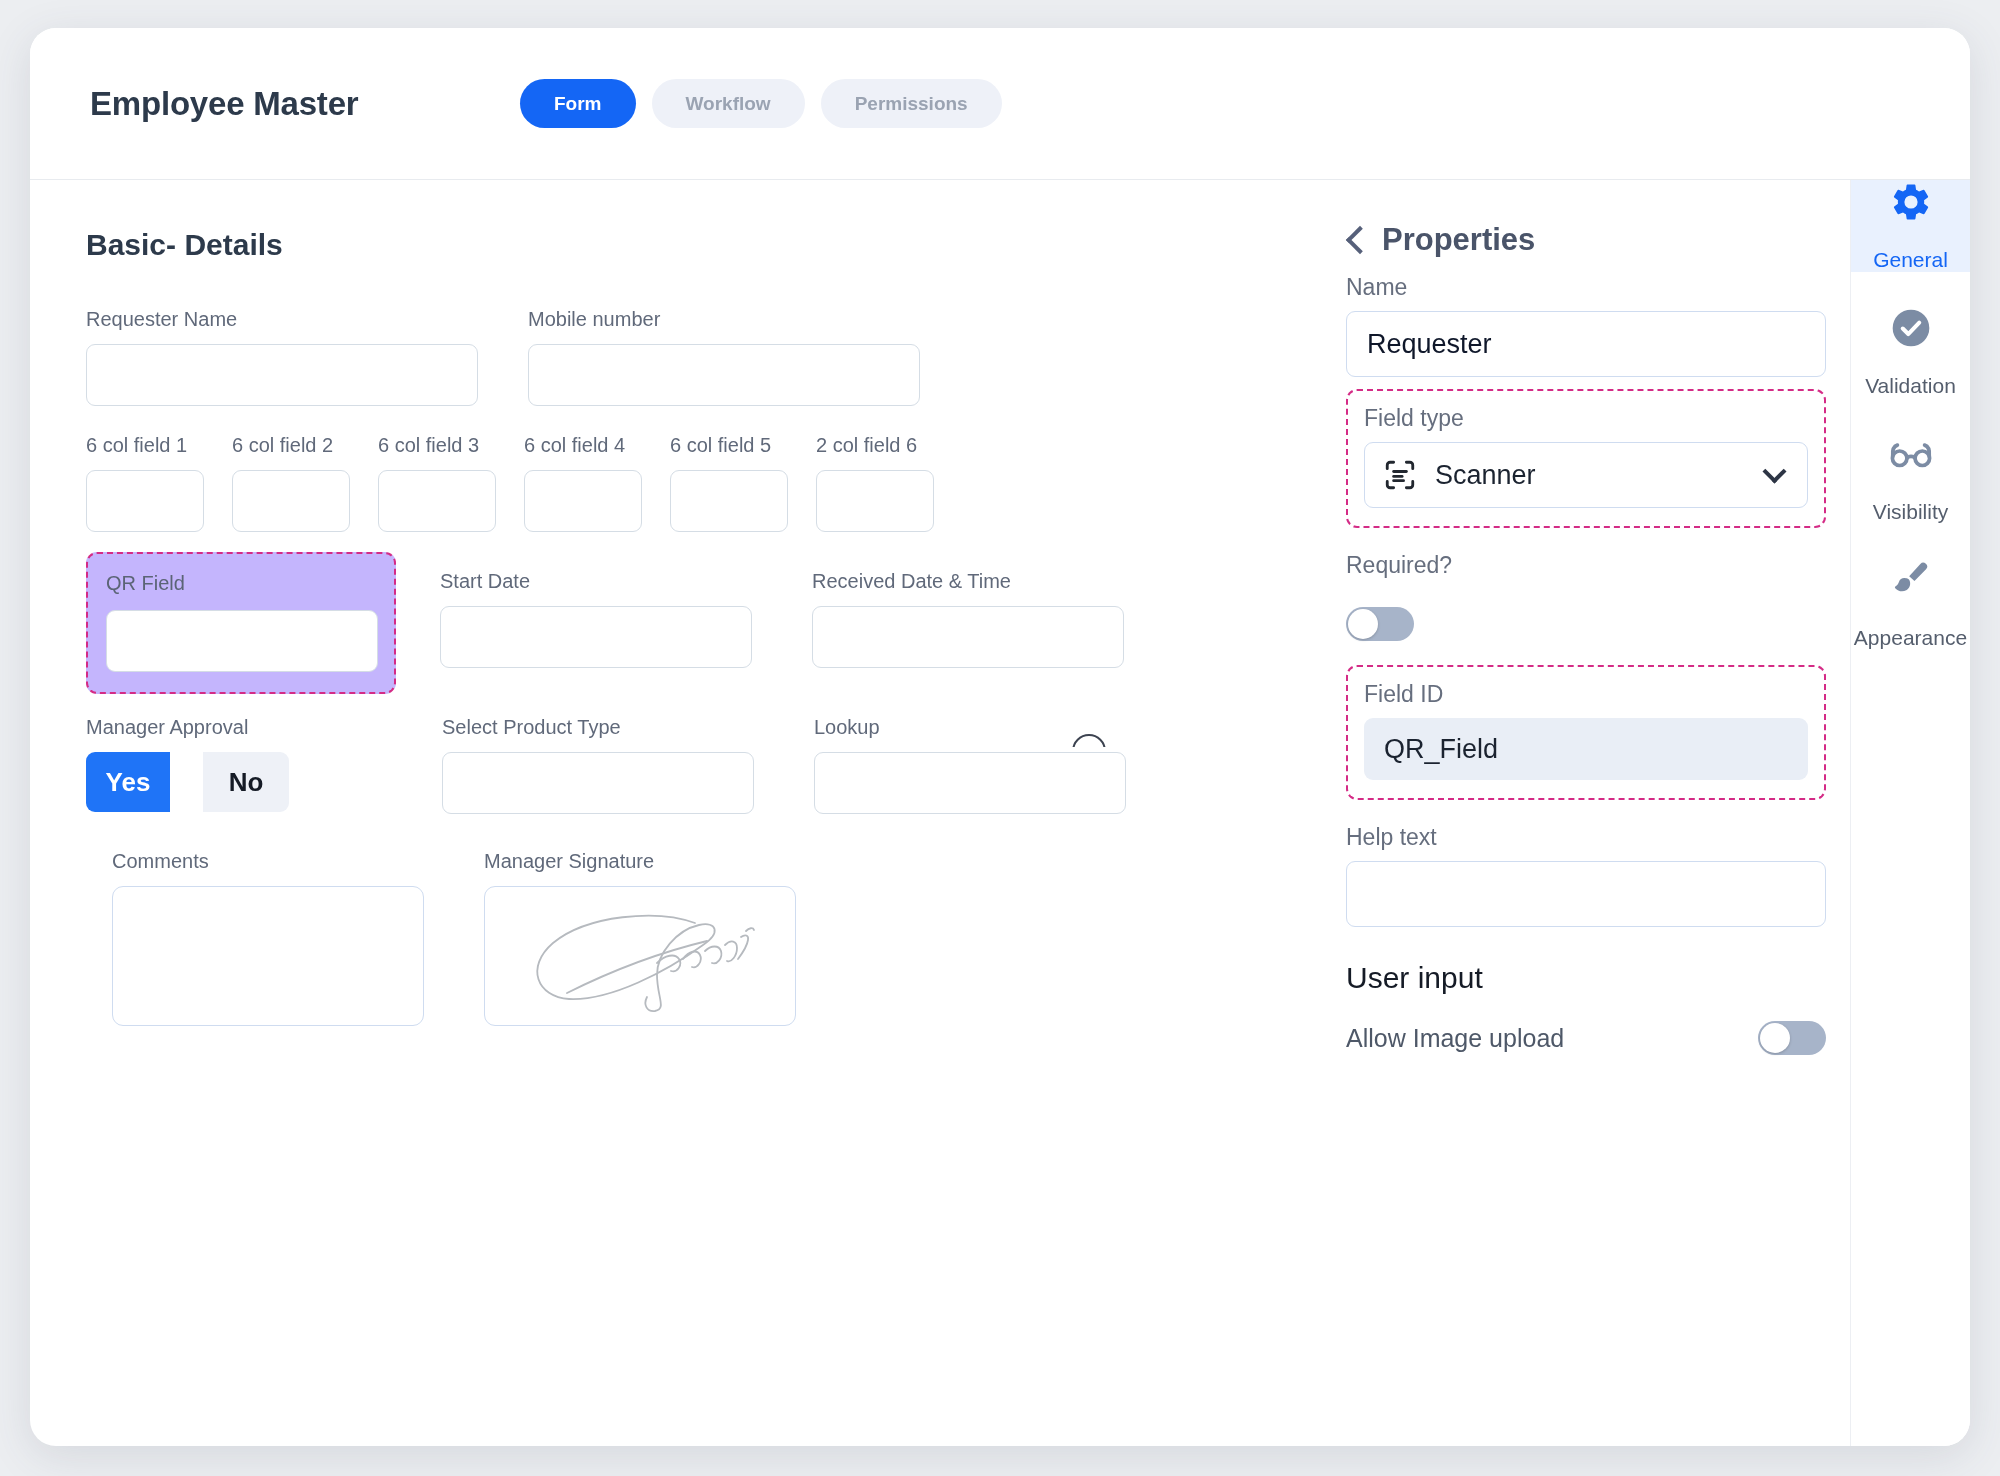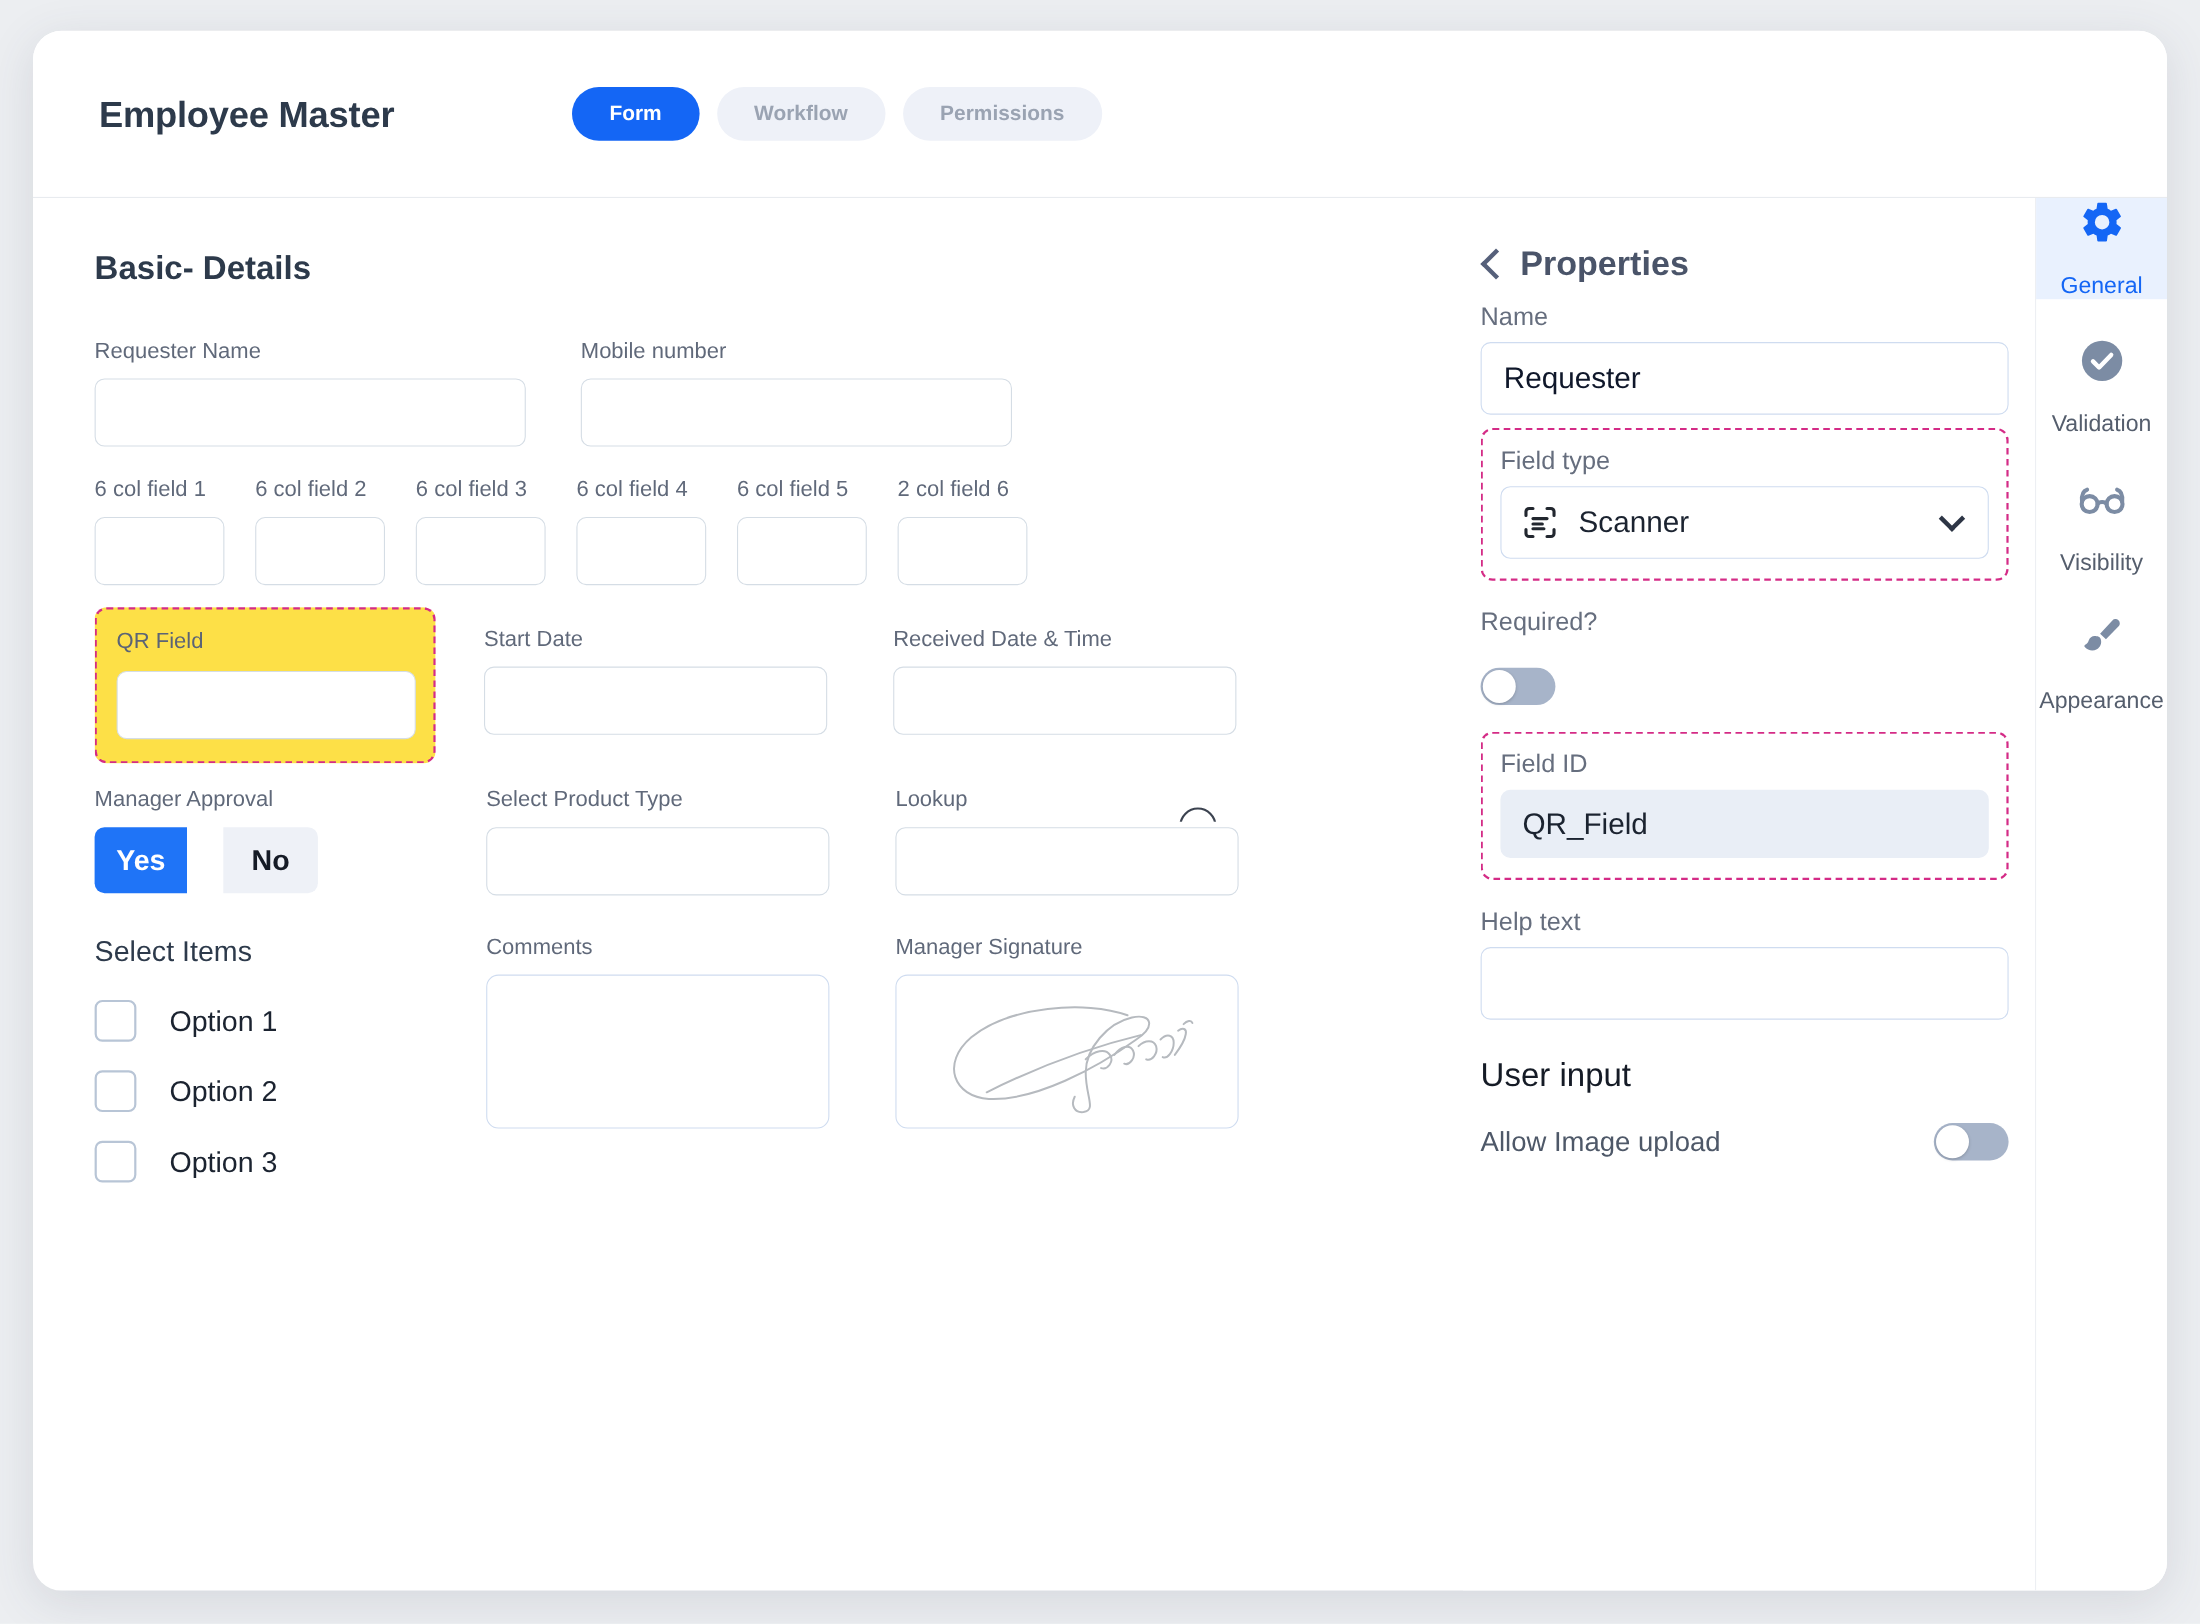--- a/index.html
+++ b/index.html
@@ -84,21 +84,21 @@
 
   
   .row2 { gap: 28px; margin-bottom: 20px; }
   .row2 .cell { width: 118px; }
   .row2 .finput { height: 62px; }
 
   
   .row3 { gap: 18px; margin-bottom: 8px; align-items: flex-start; }
   .qr-wrap {
     width: 310px;
-    background: #fde047;
+    background: #c4b5fd;
     border: 2.4px dashed #d42b86;
     border-radius: 11px;
     padding: 18px 16px 20px 18px;
   }
   .qr-wrap .flabel { margin-bottom: 16px; color: #5b6476; }
   .qr-wrap .finput { height: 62px; }
   .row3 .cell { width: 312px; padding-top: 18px; }
   .row3 .cell.c2 { margin-left: 26px; }
   .row3 .cell.c3 { margin-left: 42px; }
 
@@ -372,35 +372,20 @@
         </div>
         <div class="cell c3">
           <div class="flabel">Lookup</div>
           <div class="lookup-circle"></div>
           <div class="lookup-mask"></div>
           <div class="finput" style="position:relative;z-index:4;"></div>
         </div>
       </div>
 
       <div class="row row5">
-        <div class="cell">
-          <div class="pick-title">Select Items</div>
-          <div class="cbrow">
-            <div class="cbox"></div>
-            <div class="cblabel">Option 1</div>
-          </div>
-          <div class="cbrow">
-            <div class="cbox"></div>
-            <div class="cblabel">Option 2</div>
-          </div>
-          <div class="cbrow">
-            <div class="cbox"></div>
-            <div class="cblabel">Option 3</div>
-          </div>
-        </div>
         <div class="cell c2">
           <div class="flabel">Comments</div>
           <div class="ta"></div>
         </div>
         <div class="cell c3">
           <div class="flabel">Manager Signature</div>
           <div class="ta sigbox">
             <svg width="270" height="115" viewBox="0 0 270 115">
               <g fill="none" stroke="#b6babf" stroke-width="1.8" stroke-linecap="round">
                 <path d="M188 22 C150 8, 80 14, 46 42 C18 66, 30 96, 62 98 C104 100, 160 70, 196 44 C214 32, 210 20, 192 24 C170 29, 150 52, 150 74 C150 96, 160 108, 148 110 C140 111, 136 104, 140 96"></path>

